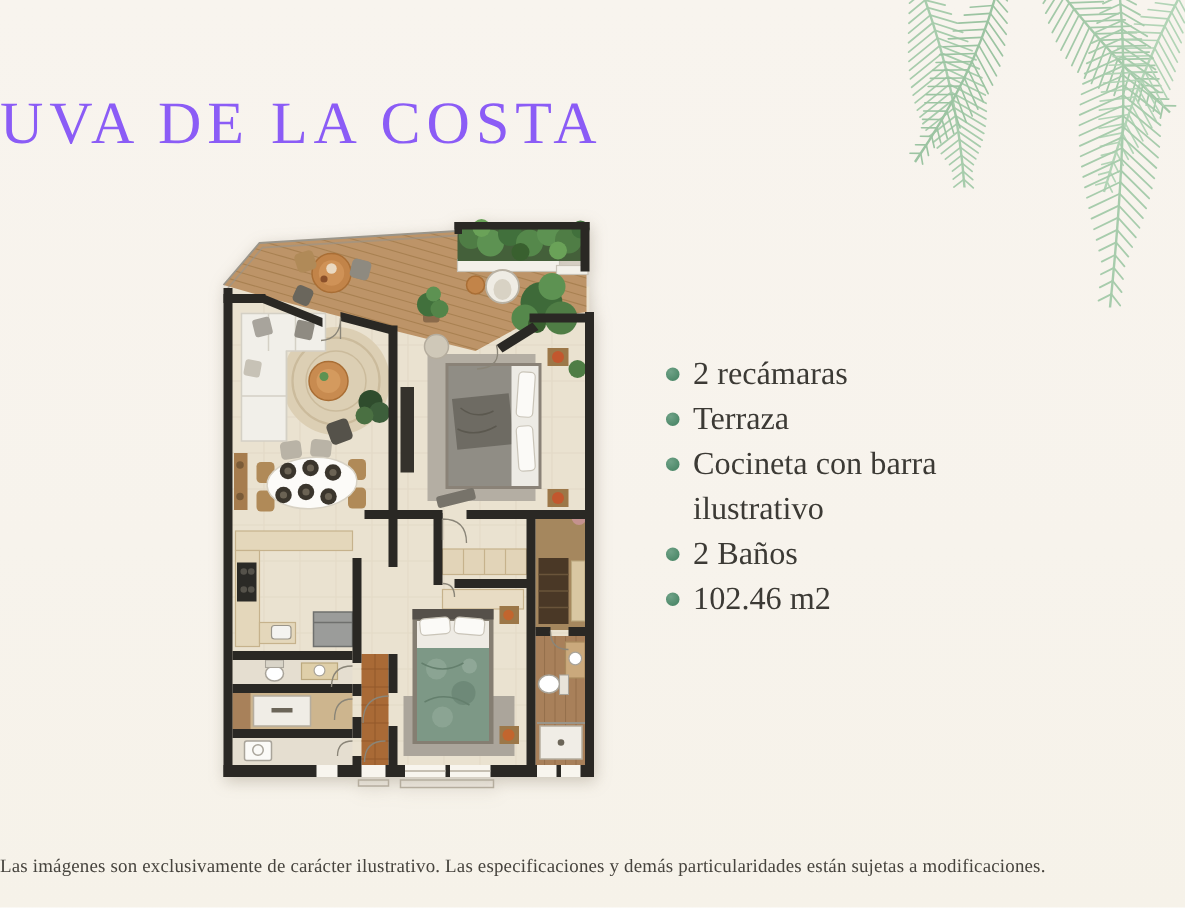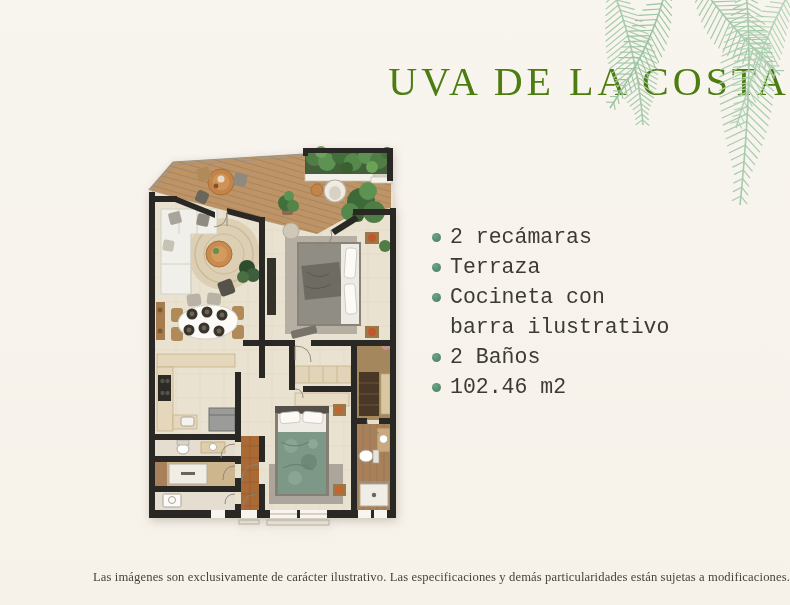--- a/index.html
+++ b/index.html
@@ -3,43 +3,43 @@
 <meta charset="utf-8">
 <style>
   html,body{margin:0;padding:0;}
   body{
     width:790px;height:605px;position:relative;overflow:hidden;
     background:linear-gradient(180deg,#f8f4ee 0%,#f7f3ec 60%,#f6f2e9 100%);
     font-family:"Liberation Serif","DejaVu Serif",serif;
   }
   .title{
     position:absolute;top:34px;left:0;width:100%;
-    text-align:right;font-size:40px;line-height:1.05;
-    letter-spacing:.1em;color:#4d7c0f;font-weight:400;
+    text-align:left;font-size:40px;line-height:1.05;
+    letter-spacing:.1em;color:#8b5cf6;font-weight:400;
   }
   .palm{position:absolute;top:0;right:0;width:262px;height:230px;pointer-events:none;}
   .plan{position:absolute;left:139px;top:146px;width:285px;height:400px;
         filter:drop-shadow(1px 3px 5px rgba(100,85,60,.28));}
   .features{
     position:absolute;left:432px;top:222px;width:250px;
-    list-style:none;margin:0;padding:0;font-family:Liberation Mono, monospace;
+    list-style:none;margin:12px;padding:0;
   }
   .features li{
     display:flex;align-items:flex-start;
     font-size:21.5px;line-height:30px;color:#3c3a35;
   }
   .bullet{
     flex:0 0 auto;width:9px;height:9px;border-radius:50%;
     background:radial-gradient(circle at 35% 30%,#6fa287,#4f8a6b 70%);
     margin:11px 9px 0 0;
   }
   .feature-label{width:228px;}
   .disclaimer{
     position:absolute;left:0;top:570px;width:100%;
-    text-align:right;font-size:12.6px;color:#47443e;letter-spacing:.01em;
+    text-align:left;font-size:12.6px;color:#47443e;letter-spacing:.01em;
   }
 </style>
 </head>
 <body>
 
 <h1 class="title">UVA DE LA COSTA</h1>
 
 <svg class="palm" id="palm" viewBox="0 0 262 230">
     <path d="M85,-10 Q110,55 115,125" stroke="#a7ccac" fill="none" stroke-width="1.6"></path>
     <line x1="86.89349112426036" y1="-4.992603550295858" x2="97.72920246446252" y2="-2.517665413354219" stroke="#a7ccac" stroke-width="1.15" stroke-linecap="round"></line>

